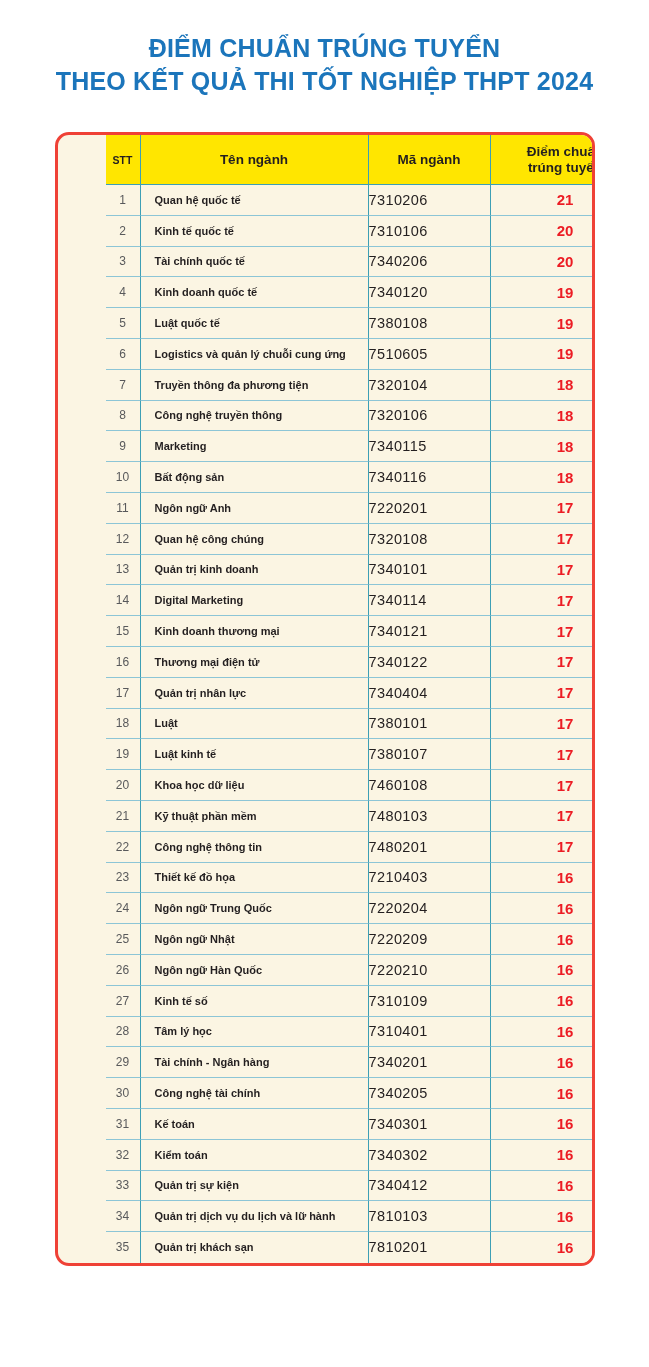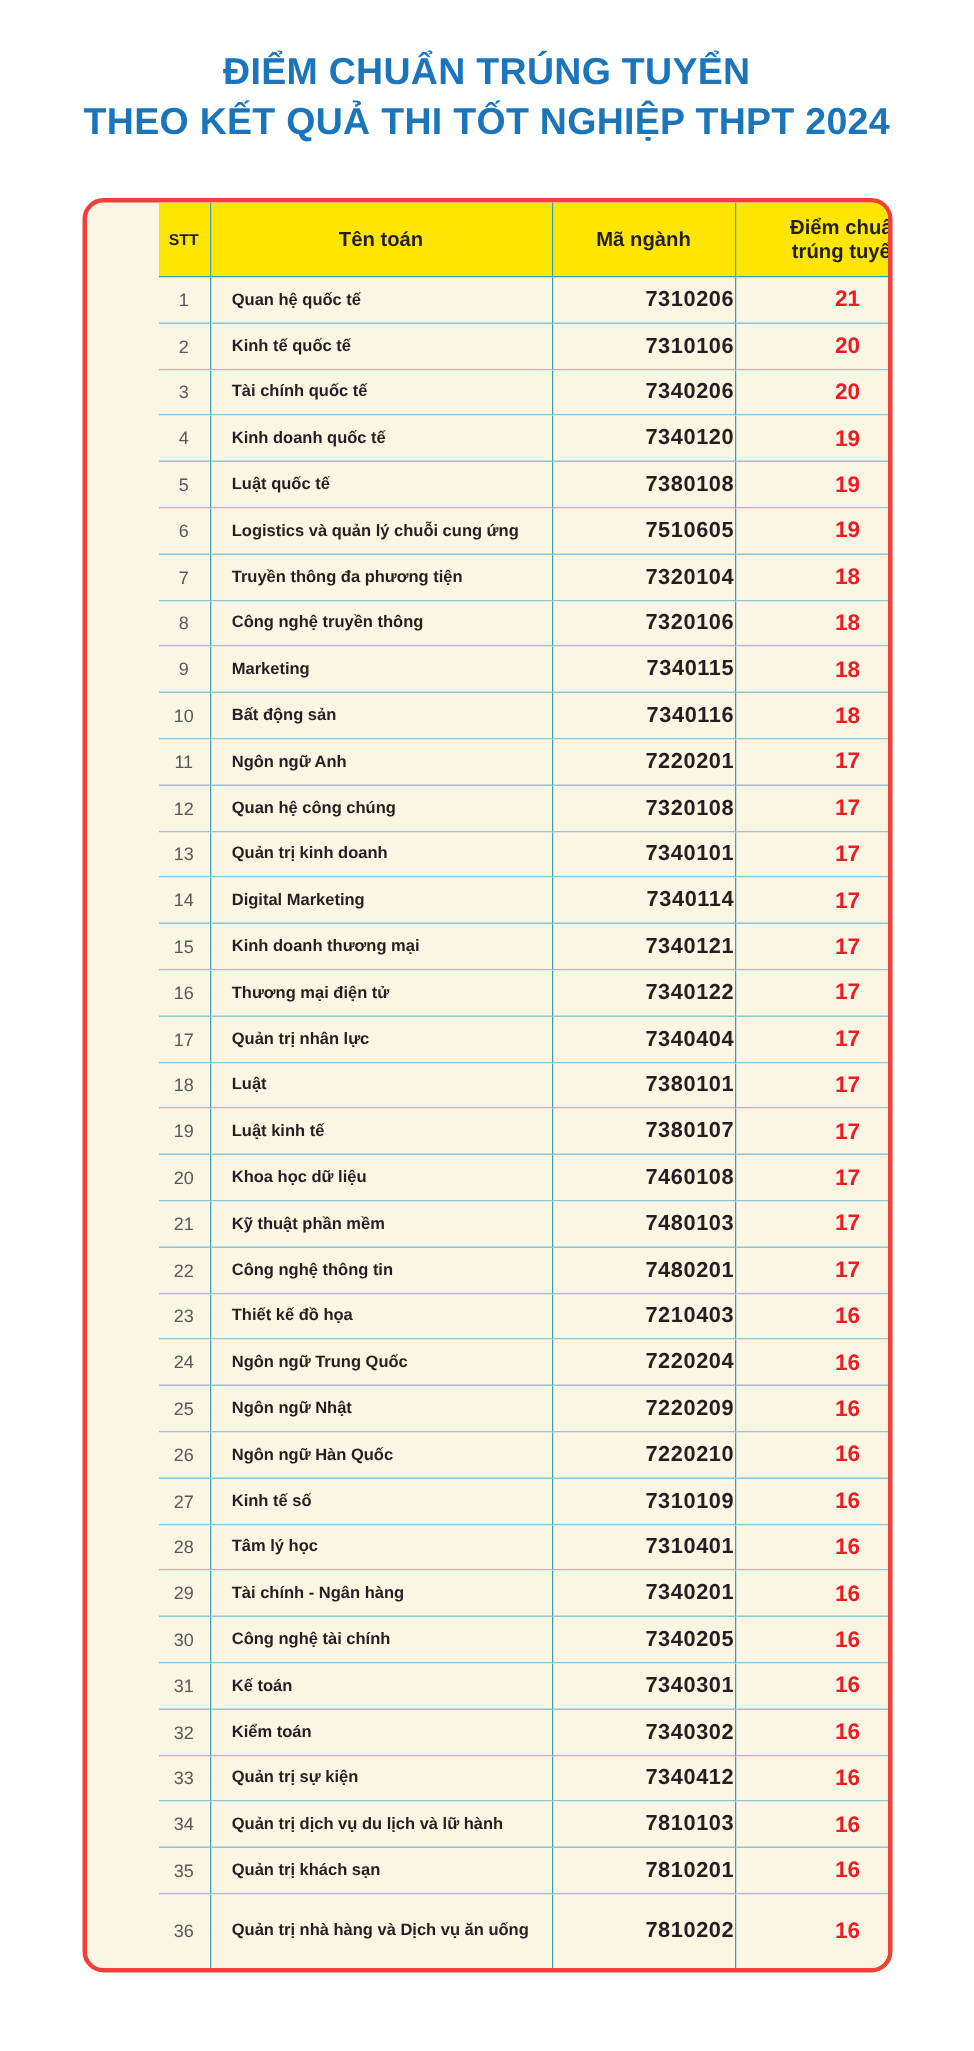--- a/index.html
+++ b/index.html
@@ -80,23 +80,23 @@
   }
   td.col-name{
     text-align:left;
     padding-left:14px;
     padding-right:6px;
     color:var(--text-dark);
     font-weight:bold;
     font-size:11px;
   }
   td.col-code{
-    text-align:right;
+    text-align:left;
     color:var(--text-dark);
-    font-weight:bold;
+    font-weight:normal;
     font-size:14.5px;
     letter-spacing:0.4px;
   }
   td.col-score{
     text-align:center;
     color:var(--score-red);
     font-weight:bold;
     font-size:15px;
   }
 </style>
@@ -114,21 +114,21 @@
     <table>
       <colgroup>
         <col class="c-stt">
           <col class="c-name">
           <col class="c-code">
           <col class="c-score">
       </colgroup>
       <thead>
         <tr>
           <th class="col-stt">STT</th>
-          <th class="col-name">Tên toán</th>
+          <th class="col-name">Tên ngành</th>
           <th class="col-code">Mã ngành</th>
           <th class="col-score">Điểm chuẩn trúng tuyển</th>
         </tr>
       </thead>
       <tbody>
           <tr>
             <td class="col-stt">1</td>
             <td class="col-name">Quan hệ quốc tế</td>
             <td class="col-code">7310206</td>
             <td class="col-score">21</td>
@@ -330,23 +330,17 @@
             <td class="col-name">Quản trị dịch vụ du lịch và lữ hành</td>
             <td class="col-code">7810103</td>
             <td class="col-score">16</td>
           </tr>
           <tr>
             <td class="col-stt">35</td>
             <td class="col-name">Quản trị khách sạn</td>
             <td class="col-code">7810201</td>
             <td class="col-score">16</td>
           </tr>
-          <tr class="tall">
-            <td class="col-stt">36</td>
-            <td class="col-name">Quản trị nhà hàng và Dịch vụ ăn uống</td>
-            <td class="col-code">7810202</td>
-            <td class="col-score">16</td>
-          </tr>
         </tbody>
     </table>
   </div>
 
 </div>
 
 </body></html>

